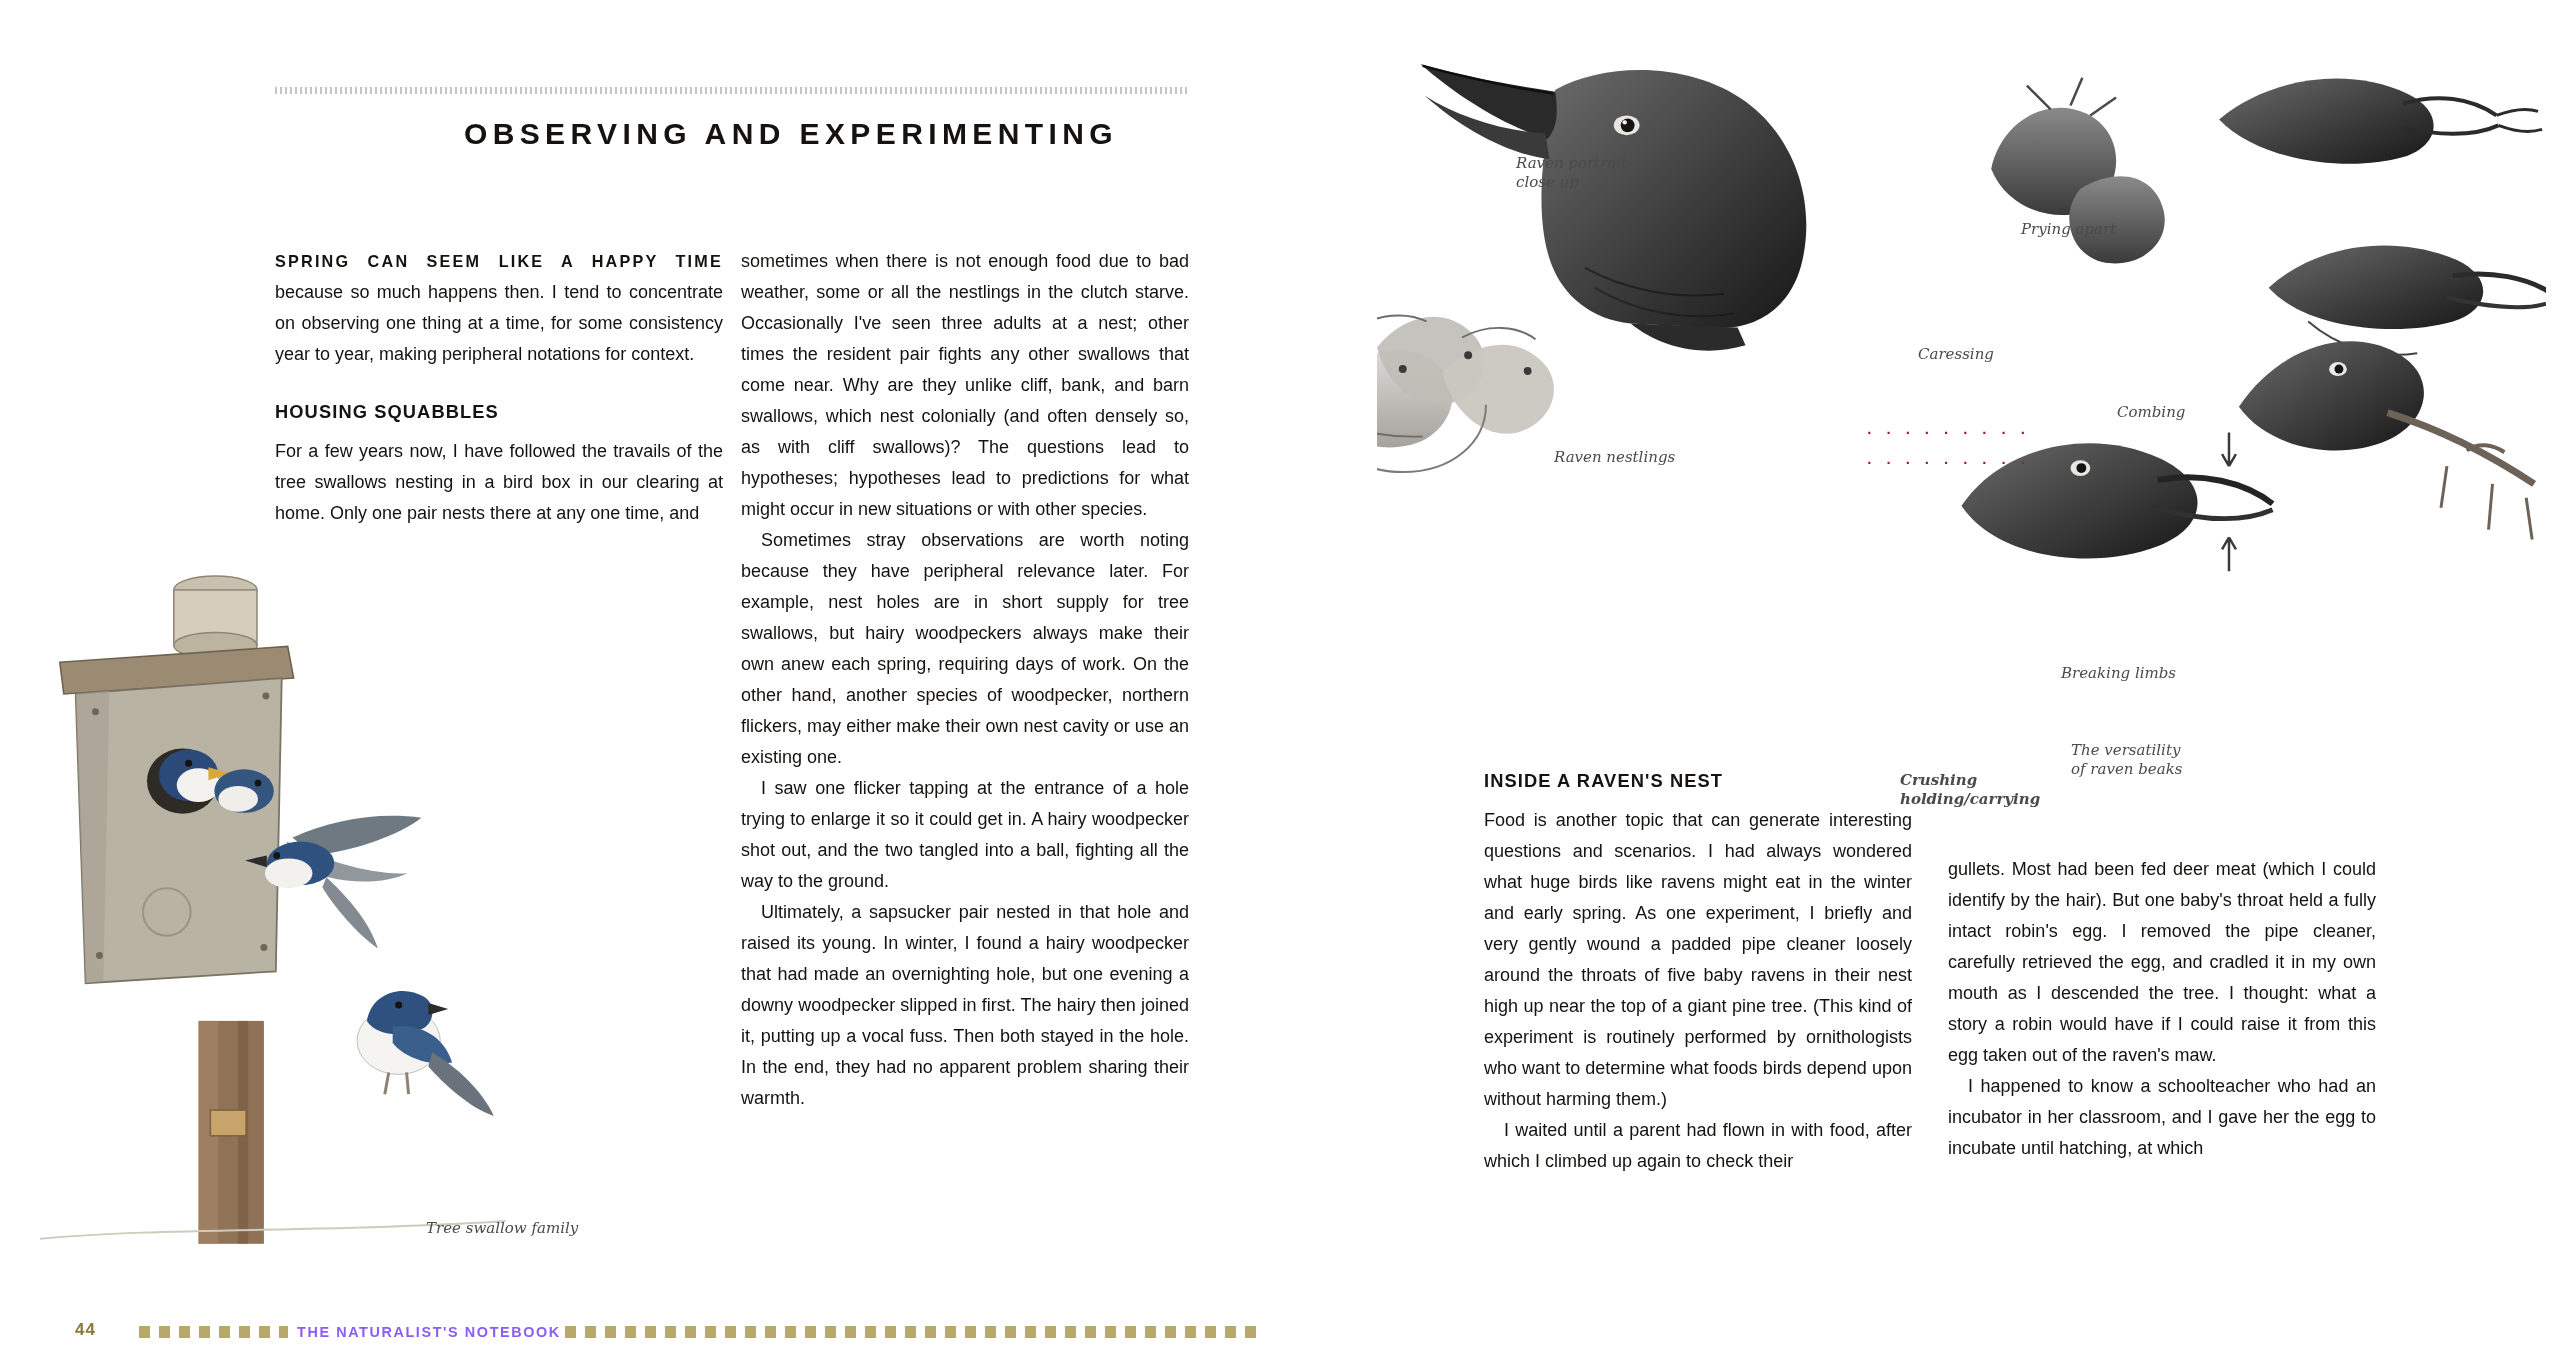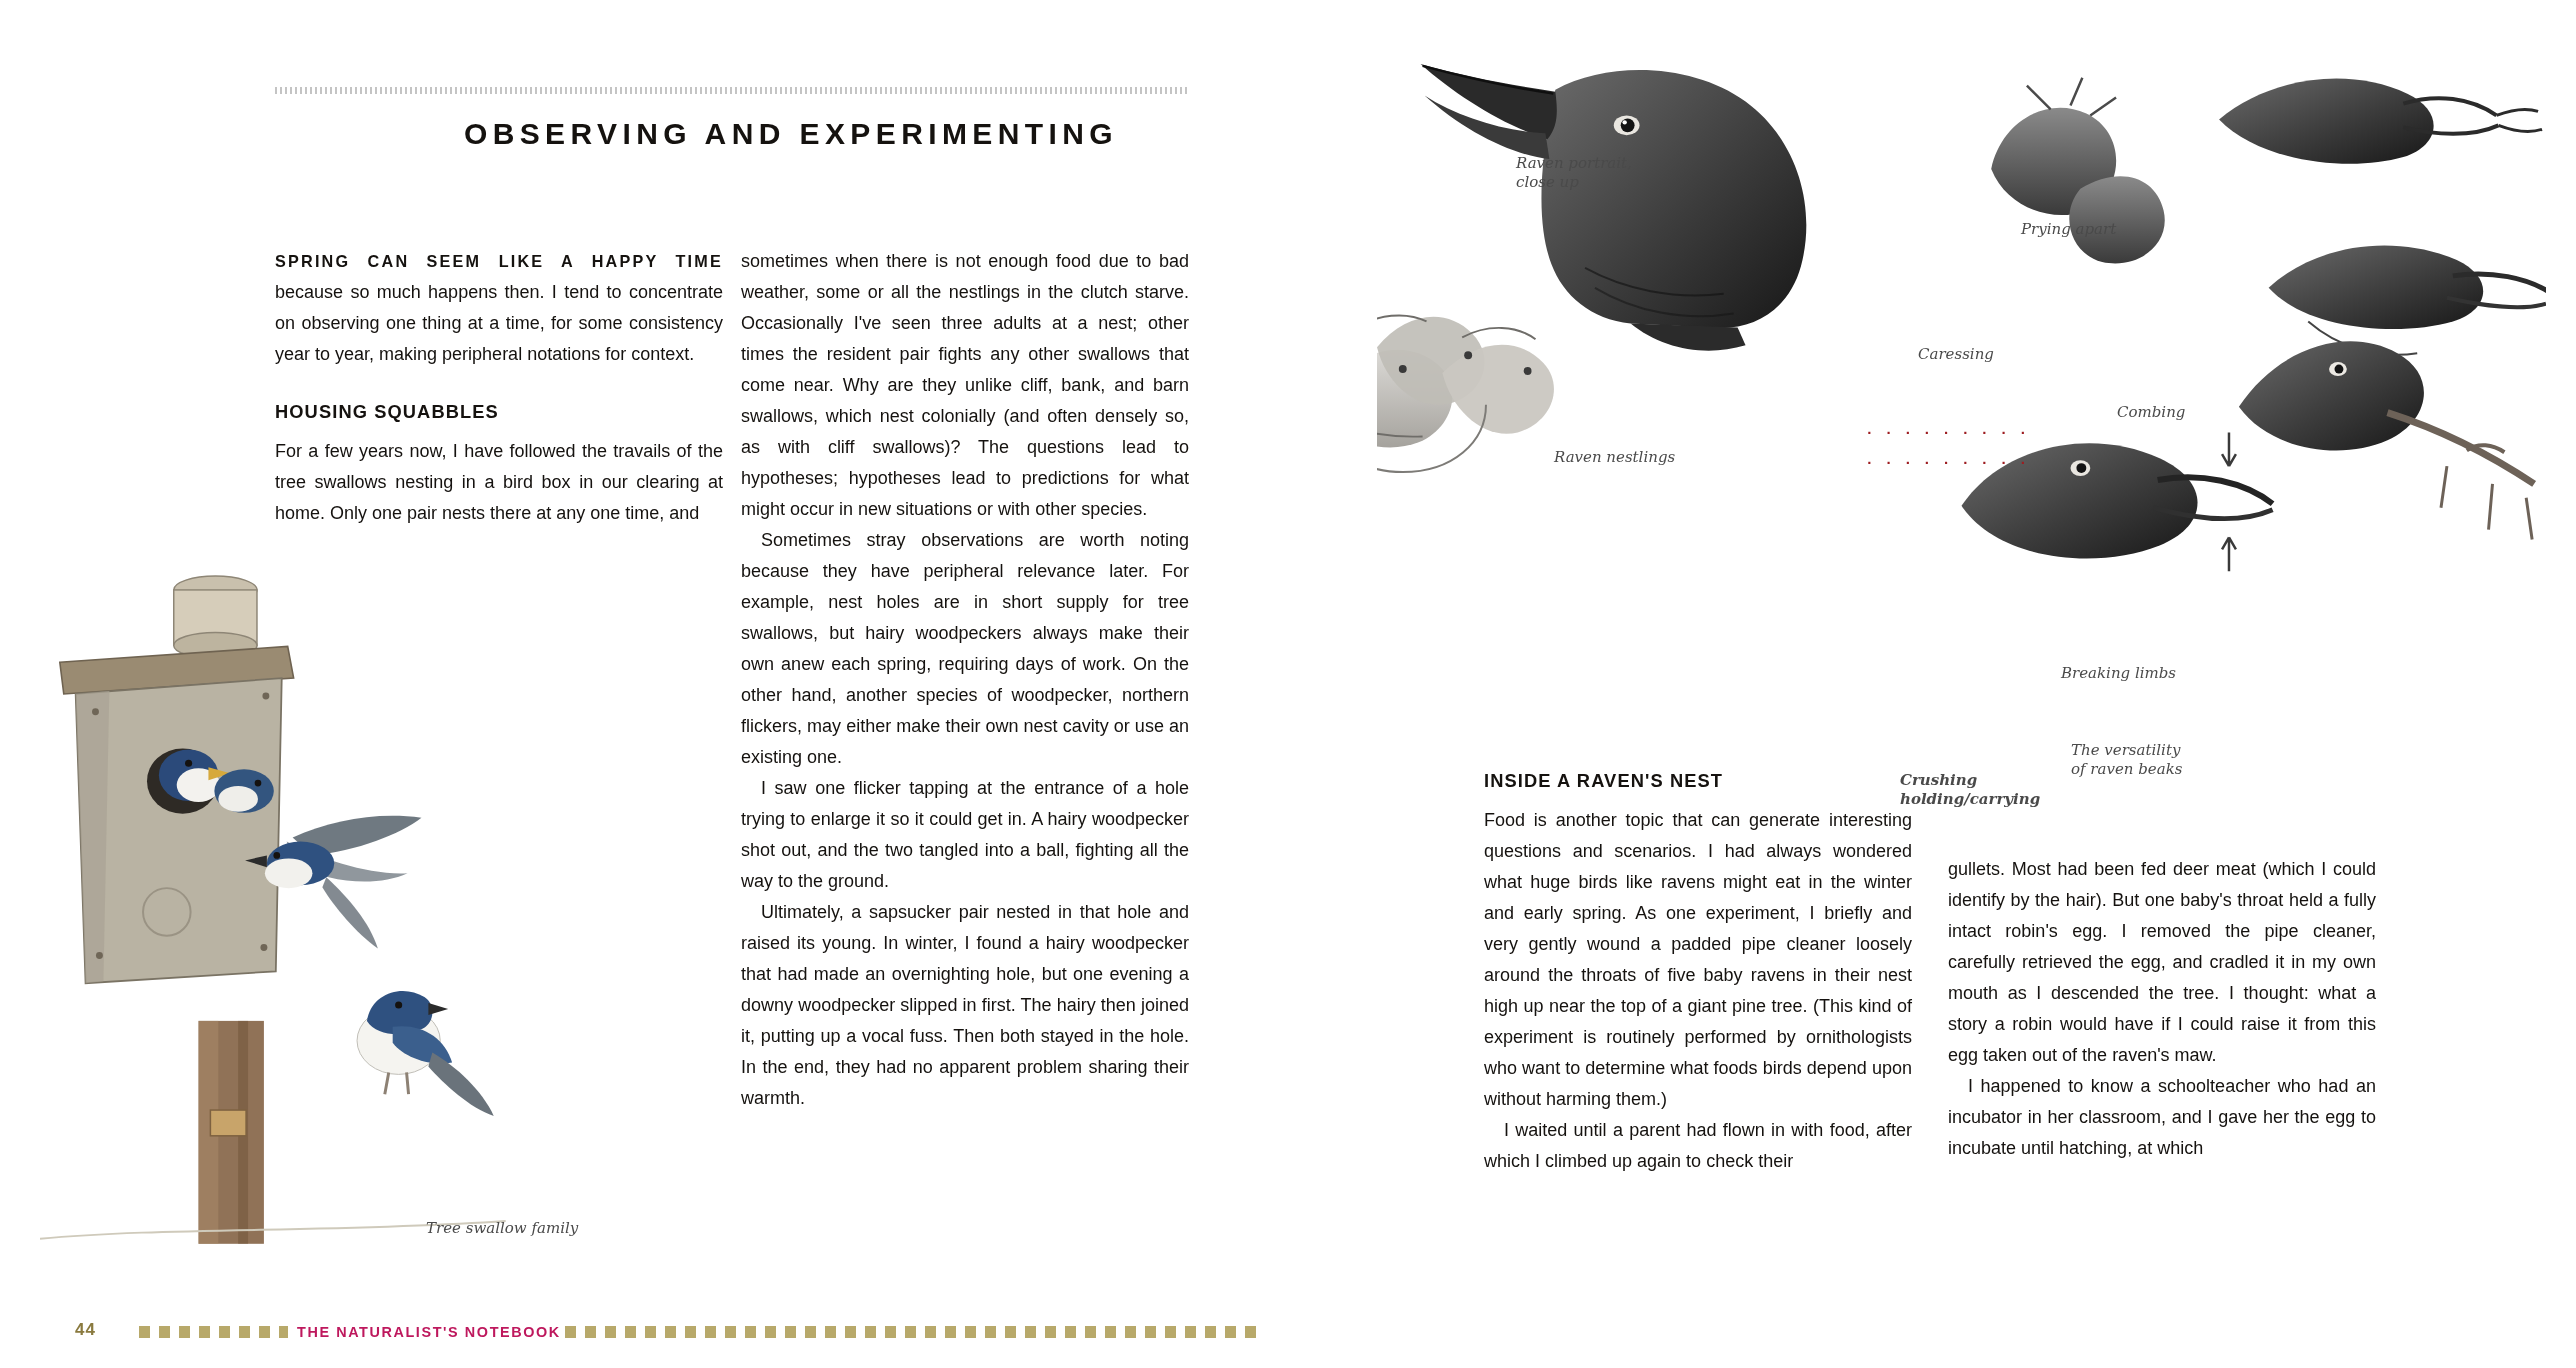--- a/index.html
+++ b/index.html
@@ -125,21 +125,21 @@
     font-weight: 700;
     color: #8a7a3f;
     letter-spacing: 1px;
   }
   .running-head {
     position: absolute;
     bottom: 28px;
     font-size: 14.4px;
     font-weight: 700;
     letter-spacing: 1.6px;
-    color: #be185d;
+    color: #8b5cf6;
     white-space: nowrap;
   }
   .dash-run {
     position: absolute;
     bottom: 30px;
     height: 12px;
     background-image: repeating-linear-gradient(to right, #b8a96a 0 11px, transparent 11px 20px);
     background-size: 20px 12px;
   }
 

